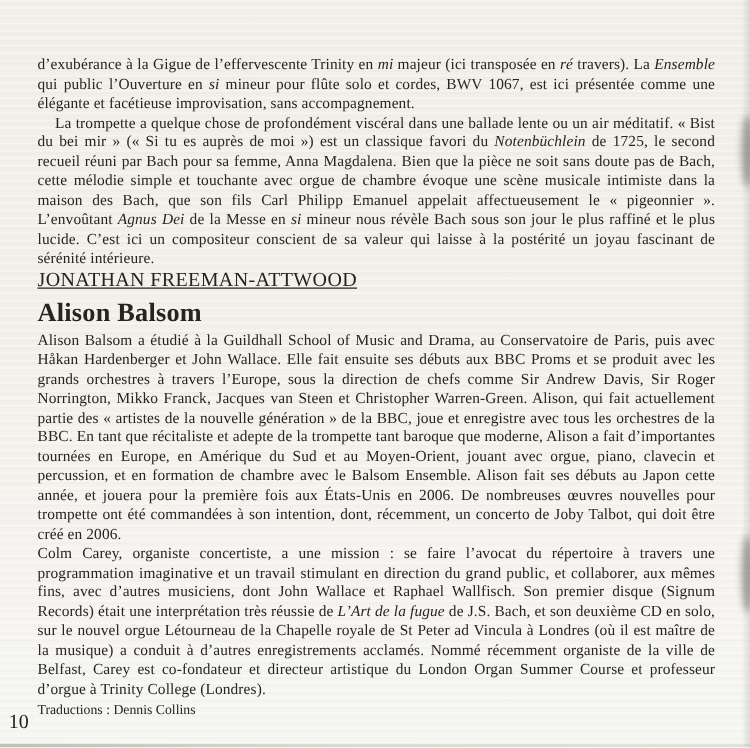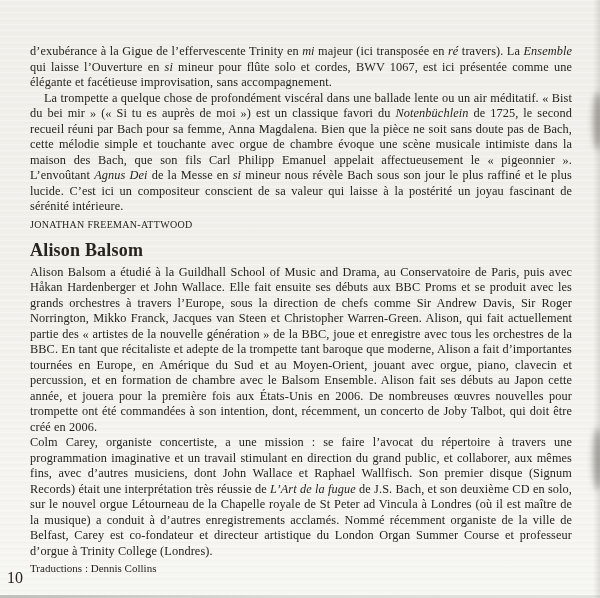--- a/index.html
+++ b/index.html
@@ -57,28 +57,29 @@
     font-size: 12.3px;
     line-height: 15.5px;
     text-align: justify;
     letter-spacing: 0.1px;
   }
   .para.indent { text-indent: 14px; }
   .para em { font-style: italic; }
 
   .byline {
     margin-top: 2px;
-    font-size: 10px;
+    font-size: 16px;
     line-height: 15px;
     letter-spacing: 0.3px;
+    text-decoration: underline;
   }
 
   .heading {
     margin: 8px 0 5px 0;
-    font-size: 18px;
+    font-size: 21px;
     line-height: 20px;
     font-weight: bold;
     letter-spacing: 0.2px;
   }
 
   .credit {
     margin-top: 2px;
     font-size: 11px;
     line-height: 14px;
   }
@@ -93,21 +94,21 @@
 </head>
 <body>
 
 <div class="texture"></div>
 <div class="edge-shade-right"></div>
 <div class="smudge smudge-upper"></div>
 <div class="smudge smudge-lower"></div>
 <div class="edge-bottom"></div>
 
 <div class="text-column">
-    <p class="para"><span>d’exubérance à la Gigue de l’effervescente Trinity en </span><em>mi</em><span> majeur (ici transposée en </span><em>ré</em><span> travers). La </span><em>Ensemble</em><span> qui laisse l’Ouverture en </span><em>si</em><span> mineur pour flûte solo et cordes, BWV 1067, est ici présentée comme une élégante et facétieuse improvisation, sans accompagnement.</span></p>
+    <p class="para"><span>d’exubérance à la Gigue de l’effervescente Trinity en </span><em>mi</em><span> majeur (ici transposée en </span><em>ré</em><span> travers). La </span><em>Ensemble</em><span> qui public l’Ouverture en </span><em>si</em><span> mineur pour flûte solo et cordes, BWV 1067, est ici présentée comme une élégante et facétieuse improvisation, sans accompagnement.</span></p>
     <p class="para indent"><span>La trompette a quelque chose de profondément viscéral dans une ballade lente ou un air méditatif. « Bist du bei mir » (« Si tu es auprès de moi ») est un classique favori du </span><em>Notenbüchlein</em><span> de 1725, le second recueil réuni par Bach pour sa femme, Anna Magdalena. Bien que la pièce ne soit sans doute pas de Bach, cette mélodie simple et touchante avec orgue de chambre évoque une scène musicale intimiste dans la maison des Bach, que son fils Carl Philipp Emanuel appelait affectueusement le « pigeonnier ». L’envoûtant </span><em>Agnus Dei</em><span> de la Messe en </span><em>si</em><span> mineur nous révèle Bach sous son jour le plus raffiné et le plus lucide. C’est ici un compositeur conscient de sa valeur qui laisse à la postérité un joyau fascinant de sérénité intérieure.</span></p>
     <div class="byline">JONATHAN FREEMAN-ATTWOOD</div>
     <h2 class="heading">Alison Balsom</h2>
     <p class="para"><span>Alison Balsom a étudié à la Guildhall School of Music and Drama, au Conservatoire de Paris, puis avec Håkan Hardenberger et John Wallace. Elle fait ensuite ses débuts aux BBC Proms et se produit avec les grands orchestres à travers l’Europe, sous la direction de chefs comme Sir Andrew Davis, Sir Roger Norrington, Mikko Franck, Jacques van Steen et Christopher Warren-Green. Alison, qui fait actuellement partie des « artistes de la nouvelle génération » de la BBC, joue et enregistre avec tous les orchestres de la BBC. En tant que récitaliste et adepte de la trompette tant baroque que moderne, Alison a fait d’importantes tournées en Europe, en Amérique du Sud et au Moyen-Orient, jouant avec orgue, piano, clavecin et percussion, et en formation de chambre avec le Balsom Ensemble. Alison fait ses débuts au Japon cette année, et jouera pour la première fois aux États-Unis en 2006. De nombreuses œuvres nouvelles pour trompette ont été commandées à son intention, dont, récemment, un concerto de Joby Talbot, qui doit être créé en 2006.</span></p>
     <p class="para"><span>Colm Carey, organiste concertiste, a une mission : se faire l’avocat du répertoire à travers une programmation imaginative et un travail stimulant en direction du grand public, et collaborer, aux mêmes fins, avec d’autres musiciens, dont John Wallace et Raphael Wallfisch. Son premier disque (Signum Records) était une interprétation très réussie de </span><em>L’Art de la fugue</em><span> de J.S. Bach, et son deuxième CD en solo, sur le nouvel orgue Létourneau de la Chapelle royale de St Peter ad Vincula à Londres (où il est maître de la musique) a conduit à d’autres enregistrements acclamés. Nommé récemment organiste de la ville de Belfast, Carey est co-fondateur et directeur artistique du London Organ Summer Course et professeur d’orgue à Trinity College (Londres).</span></p>
     <div class="credit">Traductions : Dennis Collins</div>
   </div>
 
 <div class="page-number">10</div>
 

